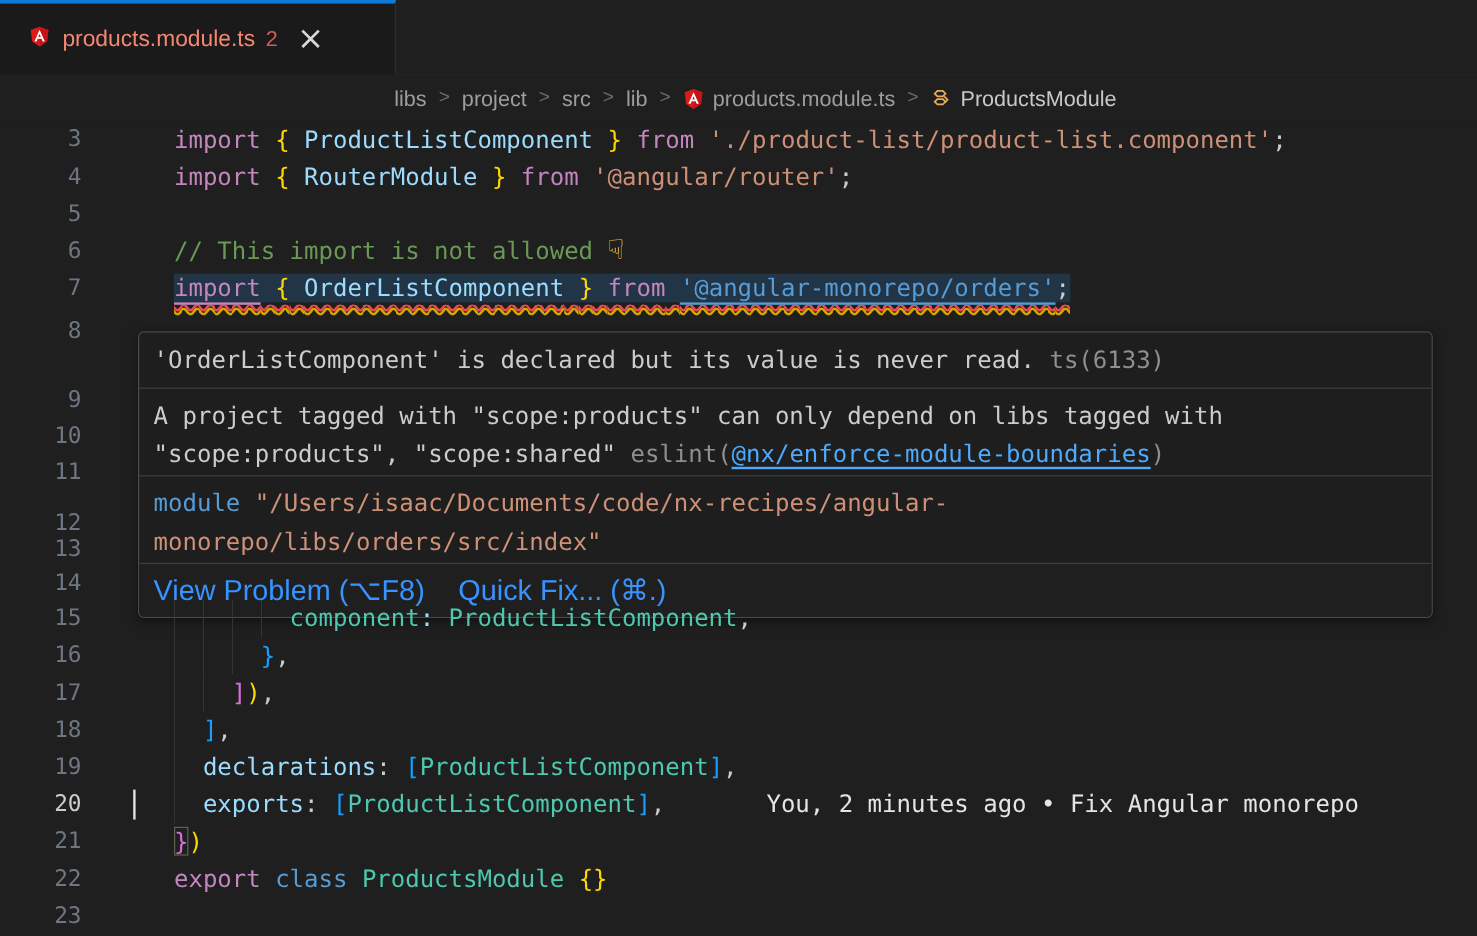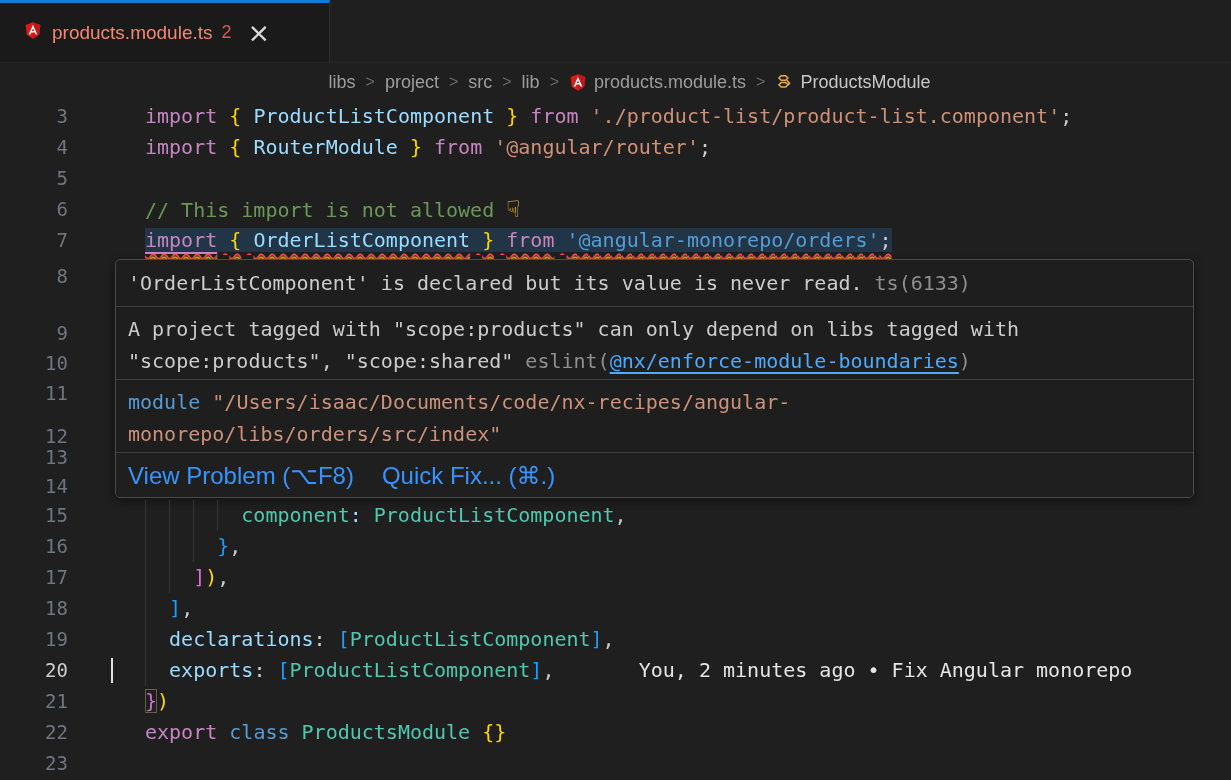--- a/index.html
+++ b/index.html
@@ -31,33 +31,33 @@
   .ind{display:inline-block;height:31px;vertical-align:top;
        background:repeating-linear-gradient(to right,#343434 0,#343434 1px,transparent 1px,transparent 24.082px);}
   .cursor{position:absolute;left:111px;top:3px;width:2px;height:25px;background:#e0e0e0;}
   
   .kw{color:#c586c0}.kw2{color:#569cd6}.id{color:#9cdcfe}.cls{color:#4ec9b0}
   .str{color:#ce9178}.cmt{color:#6a9955}.pun{color:#cccccc}
   .b1{color:#ffd700}.b2{color:#d670d6}.b3{color:#179fff}
   .dim{color:#8f8f8f}.blame{color:#e5e5e5}
   .emoji{color:#ffc83d;font-family:"DejaVu Sans",sans-serif;font-size:23px;}
   .u{text-decoration:underline;text-underline-offset:5px;}
-  .lnk{color:#569cd6;text-underline-offset:5px;cursor:pointer;}
+  .lnk{color:#569cd6;text-decoration:underline;text-underline-offset:5px;cursor:pointer;}
   .lnkb{color:#4daafc;text-decoration:underline;text-underline-offset:4px;cursor:pointer;}
   .match{outline:1px solid #61624b;outline-offset:-1px;}
   
   .sq-y{text-decoration:underline wavy #d7a600;text-decoration-thickness:2px;
         text-underline-offset:9px;text-decoration-skip-ink:none;}
   .sq-r{text-decoration:underline wavy #f14c4c;text-decoration-thickness:2px;
         text-underline-offset:6px;text-decoration-skip-ink:none;background:rgba(38,79,120,.45);}
   
   .popup-region{position:relative;height:244px;}
   .pnum{position:absolute;left:0;width:68px;text-align:right;color:#6e7681;
         font-size:19px;line-height:20px;}
-  .hover{position:absolute;left:115px;top:3px;width:1079px;height:239px;box-sizing:border-box;
+  .hover{position:absolute;left:115px;top:20px;width:1079px;height:239px;box-sizing:border-box;
          background:#1e1e1e;border:1px solid #4a4a4a;border-radius:5px;overflow:hidden;
          box-shadow:0 3px 10px rgba(0,0,0,.45);}
   .sec{box-sizing:border-box;padding-left:12px;}
   .sec.s0{height:46px;padding-top:7px;}
   .sec.s1,.sec.s2{height:73px;padding-top:6px;border-top:1px solid #3f3f3f;}
   .prow{font-size:20px;line-height:32px;white-space:pre;color:#cccccc;}
   .sec.status{height:46px;border-top:1px solid #3f3f3f;display:flex;align-items:center;gap:28px;
               font-family:"Liberation Sans",sans-serif;font-size:24px;color:#3794ff;background:#1f1f1f;}
   .action{cursor:pointer;}
 </style>

